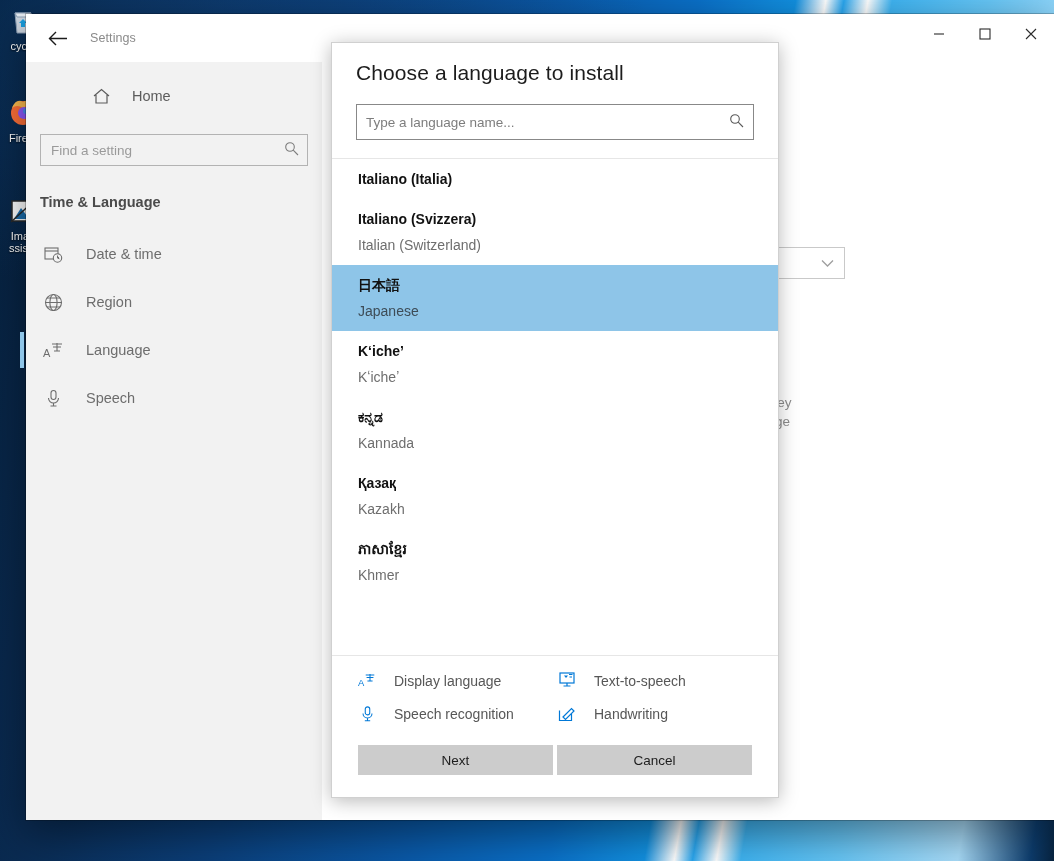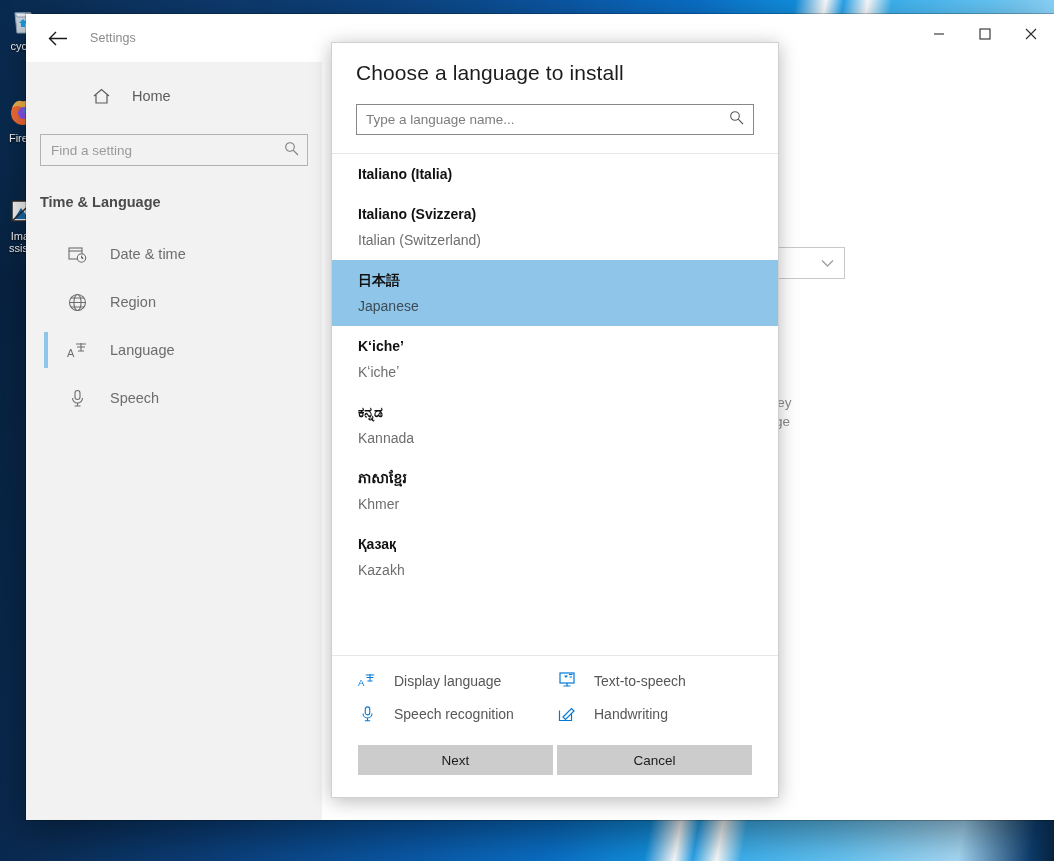--- a/index.html
+++ b/index.html
@@ -81,21 +81,21 @@
   #search-icon-side { position: absolute; right: 8px; color: #7d7d7d; }
 
   .section-head {
     margin: 28px 0 0 14px; font-size: 14.5px;
     font-weight: bold; color: #4b4b4b;
   }
   .nav-list { margin-top: 20px; }
   .nav-item {
     display: flex; align-items: center; height: 48px;
     padding-left: 16px; gap: 22px; position: relative;
-    color: #6d6d6d; font-size: 14.5px; margin-left: 24px;
+    color: #6d6d6d; font-size: 14.5px;
   }
   .nav-item.selected::before {
     content: ""; position: absolute; left: -6px; top: 6px;
     width: 4px; height: 36px; background: #8ec5e8;
   }
   .nav-icon { width: 22px; display: flex; justify-content: center; color: #6d6d6d; }
 
   
   .bg-combo {
     position: absolute; left: 429px; top: 185px; width: 94px; height: 32px;
@@ -126,21 +126,21 @@
     background: #ffffff;
     border: 1px solid #d0d0d0;
     box-shadow: 0 3px 18px rgba(0,0,0,.28);
     display: flex; flex-direction: column;
   }
   #dlg-header { padding: 18px 24px 0 24px; }
   #dlg-title {
     font-size: 21px; color: #1c1c1c; font-weight: normal; letter-spacing: .1px;
   }
   #dlg-search {
-    margin: 19px 0 18px 0; height: 31px;
+    margin: 19px 0 18px 0; height: 36px;
     border: 1px solid #888888; background: #fff;
     display: flex; align-items: center; position: relative;
   }
   #dlg-search input {
     flex: 1; border: 0; outline: none; background: transparent;
     font-family: inherit; font-size: 13.5px; color: #2e2e2e; padding: 0 9px;
   }
   #dlg-search input::placeholder { color: #7d7d7d; }
   #dlg-search-icon { position: absolute; right: 9px; color: #5a5a5a; }
 
@@ -378,27 +378,27 @@
       <div class="lang-native">Kʻicheʼ</div>
       <div class="lang-eng">Kʻicheʼ</div>
     </div>
 
     <div class="lang-item">
       <div class="lang-native">ಕನ್ನಡ</div>
       <div class="lang-eng">Kannada</div>
     </div>
 
     <div class="lang-item">
+      <div class="lang-native">Қазақ</div>
+      <div class="lang-eng">Kazakh</div>
+    </div>
+
+    <div class="lang-item">
       <div class="lang-native">ភាសាខ្មែរ</div>
       <div class="lang-eng">Khmer</div>
-    </div>
-
-    <div class="lang-item">
-      <div class="lang-native">Қазақ</div>
-      <div class="lang-eng">Kazakh</div>
     </div>
 
   </div>
 
   <div id="capabilities">
 
     <div class="cap">
       <span class="cap-icon">
         <svg width="19" height="17" viewBox="0 0 21 19">
           <text x="0" y="16" font-family="Liberation Sans, sans-serif" font-size="11" fill="#0078d7">A</text>

